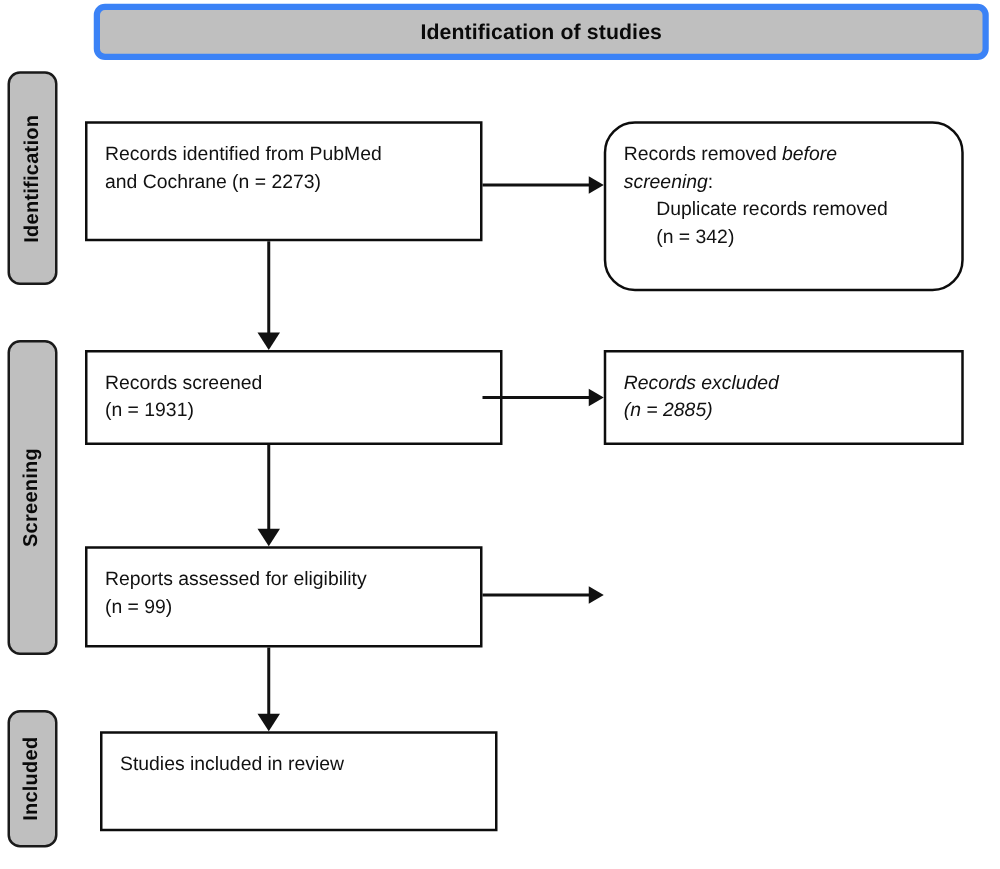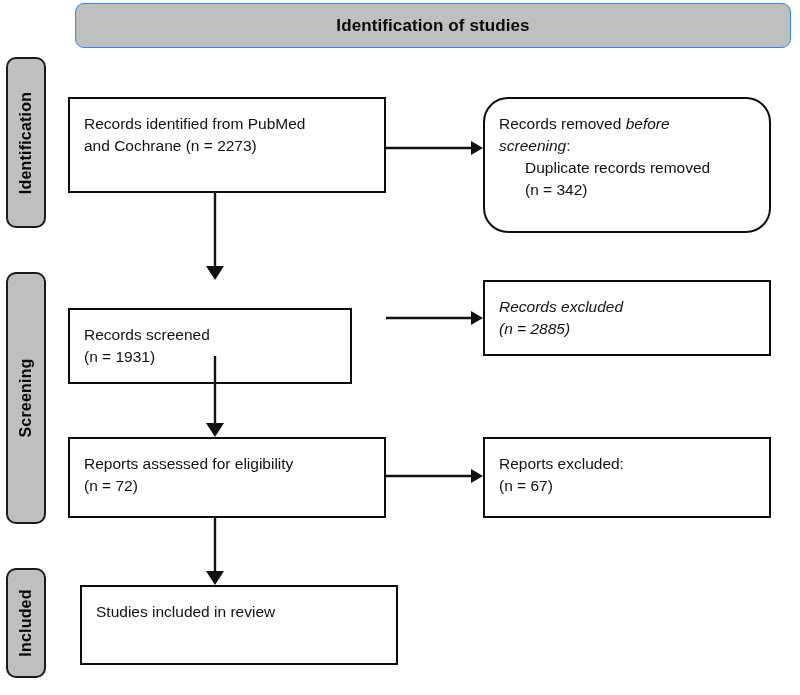--- a/index.html
+++ b/index.html
@@ -20,21 +20,21 @@
   }
 
   
   .banner {
     position: absolute;
     left: 75px;
     top: 3px;
     width: 716px;
     height: 45px;
     background: #bfbfbf;
-    border: 1px solid #3b82f6;
+    border: 5px solid #3b82f6;
     border-radius: 9px;
     box-sizing: border-box;
     display: flex;
     align-items: center;
     justify-content: center;
   }
   .banner-text {
     font-size: 17px;
     font-weight: bold;
     color: #0a0a0a;
@@ -76,21 +76,21 @@
     font-size: 15.5px;
     color: #111111;
     line-height: 1.42;
     white-space: pre-wrap;
   }
   .flow-box .line.indent { padding-left: 26px; }
   .flow-box .line em { font-style: italic; }
 
   
   #box-identified  { left: 68px;  top: 97px;  width: 318px; height: 96px; }
-  #box-screened    { left: 68px;  top: 280px; width: 284px; height: 76px; margin-top: 28px; }
+  #box-screened    { left: 68px;  top: 280px; width: 334px; height: 76px; }
   #box-eligibility { left: 68px;  top: 437px; width: 318px; height: 81px; }
   #box-included    { left: 80px;  top: 585px; width: 318px; height: 80px; }
 
   
   #box-removed           { left: 483px; top: 97px;  width: 288px; height: 136px; border-radius: 25px; }
   #box-records-excluded  { left: 483px; top: 280px; width: 288px; height: 76px; font-style: italic; }
   #box-reports-excluded  { left: 483px; top: 437px; width: 288px; height: 81px; }
 
   
   #connectors {
@@ -140,27 +140,23 @@
     <div class="line">(n = 1931)</div>
   </div>
 
   <div class="flow-box" id="box-records-excluded">
     <div class="line">Records excluded</div>
     <div class="line">(n = 2885)</div>
   </div>
 
   <div class="flow-box" id="box-eligibility">
     <div class="line">Reports assessed for eligibility</div>
-    <div class="line">(n = 72)</div>
+    <div class="line">(n = 99)</div>
   </div>
 
-  <div class="flow-box" id="box-reports-excluded">
-    <div class="line">Reports excluded:</div>
-    <div class="line">(n = 67)</div>
-  </div>
 
   <div class="flow-box" id="box-included">
     <div class="line">Studies included in review</div>
   </div>
 
   <svg id="connectors" viewBox="0 0 800 695">
 
     <g>
       <line x1="386" y1="148" x2="472" y2="148"></line>
       <polygon points="471,141 483,148 471,155"></polygon>

